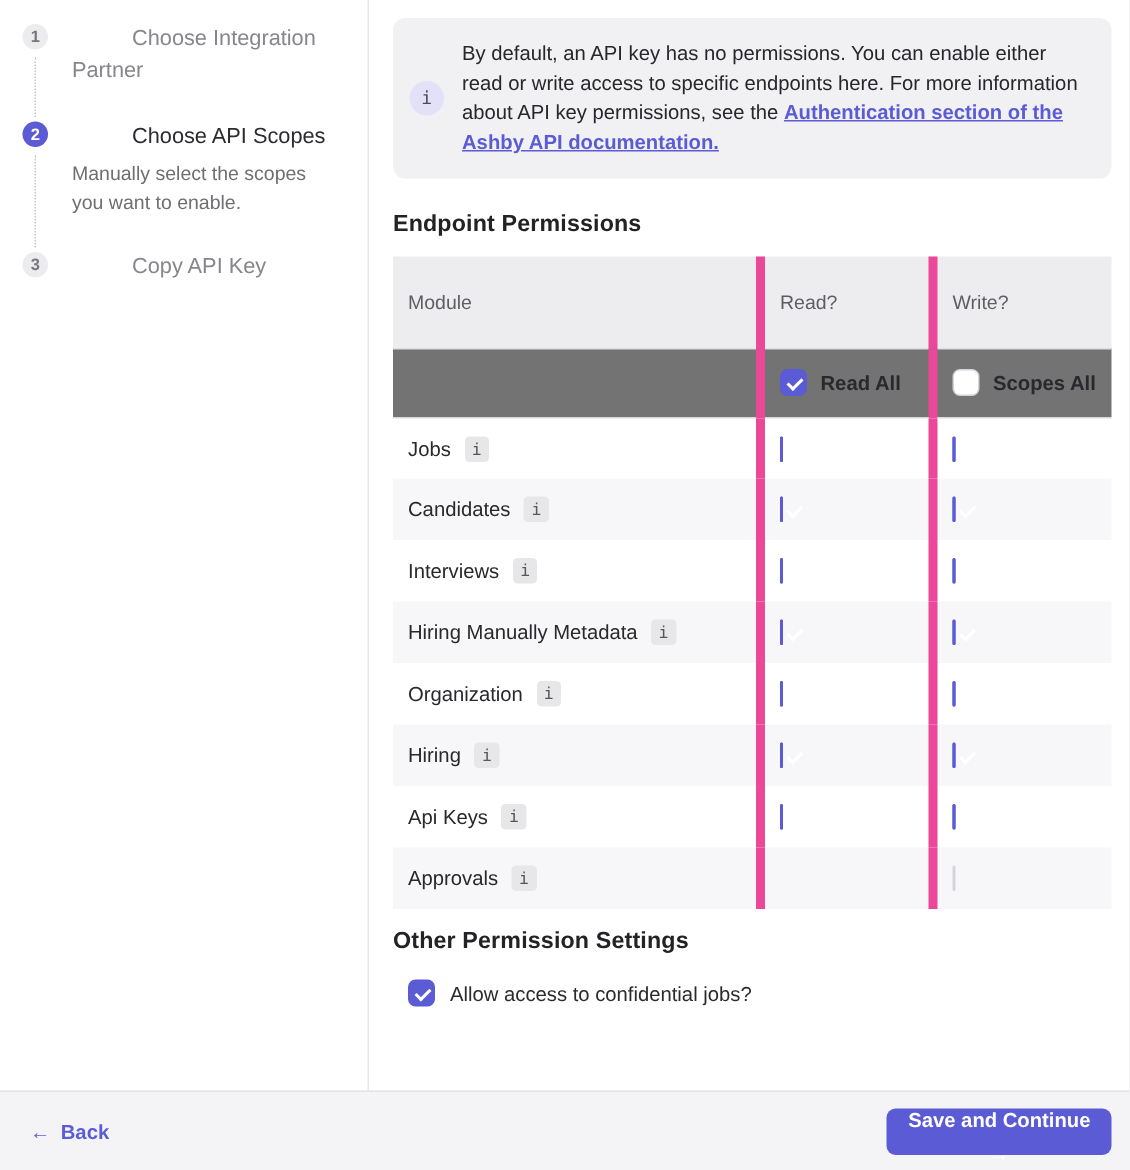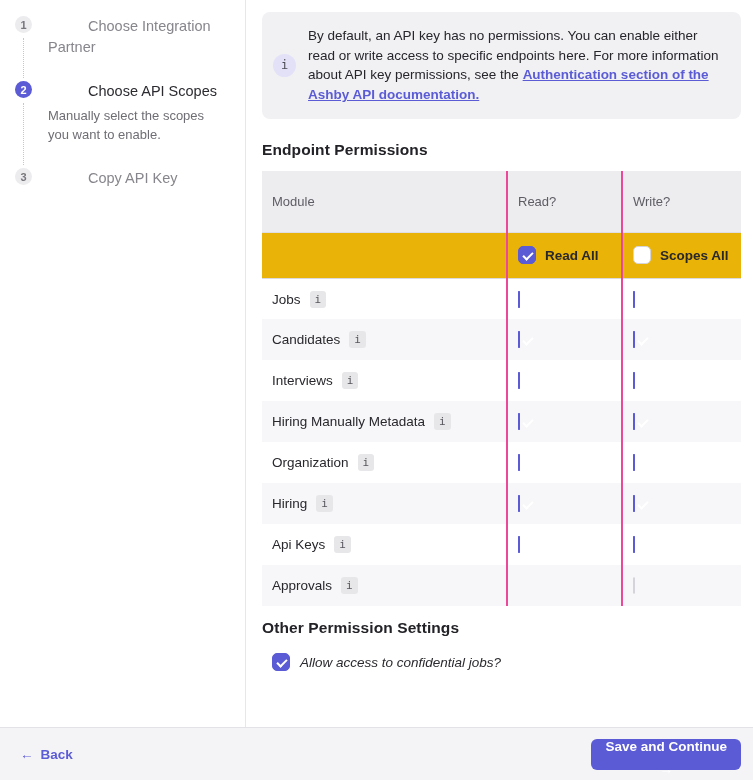--- a/index.html
+++ b/index.html
@@ -33,36 +33,36 @@
   .callout-icon { width:23px; height:23px; flex:none; border-radius:50%; background:#e2e1f8; color:#4c4c55; font-family:"DejaVu Sans Mono",monospace; font-size:12px; display:flex; align-items:center; justify-content:center; }
   .callout-text { font-size:13.5px; color:#26262b; line-height:1.46; }
   .callout-text a { color:var(--accent); font-weight:700; text-decoration:underline; }
 
   .section-h { font-size:15.5px; font-weight:700; color:#222227; margin:22px 0 12px; letter-spacing:.1px; }
 
   
   table.perm { width:100%; border-collapse:collapse; table-layout:fixed; }
   .perm col.c-mod { width:245px; } .perm col.c-read { width:115px; }
   .perm th { background:#ededf0; font-weight:400; font-size:13px; color:#5d5d64; text-align:left; padding:23px 10px; border-bottom:1px solid #dfdfe3; }
-  .perm th + th, .perm td + td { border-left:2px solid #ec4899; }
-  .perm tr.all-row td { background:#eab308; height:46px; border-bottom:1px solid #dadade; }
+  .perm th + th, .perm td + td { border-left:6px solid #ec4899; }
+  .perm tr.all-row td { background:#737373; height:46px; border-bottom:1px solid #dadade; }
   .perm tbody tr.mod-row:nth-child(odd) td { background:#f7f7f9; }
   .perm td { height:41px; padding:0 10px; font-size:13.5px; color:#28282d; vertical-align:middle; }
   .cell-flex { display:flex; align-items:center; }
   .all-cell { padding-left:11px; font-size:13px; font-weight:600; color:#2f2f34; }
   .all-cell .cb { margin-right:9px; }
   .i-badge { display:inline-block; background:#e7e7e9; color:#56565c; border-radius:3px; font-family:"DejaVu Sans Mono",monospace; font-size:11px; line-height:1; padding:3px 5px; margin-left:9px; vertical-align:1px; }
 
   
   .cb { width:18px; height:18px; flex:none; border-radius:5px; background:#fff; border:1px solid #d4d4da; position:relative; cursor:pointer; }
   .cb.checked { background:var(--accent); border-color:var(--accent); }
   .cb.checked::after { content:""; position:absolute; left:3.5px; top:4.5px; width:8px; height:4px; border-left:2px solid #fff; border-bottom:2px solid #fff; transform:rotate(-45deg); }
   .cb.none { visibility:hidden; }
 
-  .conf-row { display:flex; align-items:center; gap:10px; margin:16px 0 0 10px; font-size:13.5px; color:#2a2a2f;font-style:italic; }
+  .conf-row { display:flex; align-items:center; gap:10px; margin:16px 0 0 10px; font-size:13.5px; color:#2a2a2f; }
 
   
   .ftr { height:53px; flex:none; background:#f4f4f7; border-top:1px solid #e3e3e7; display:flex; align-items:center; justify-content:space-between; padding:0 12px 0 20px; }
   .back-link { display:flex; align-items:center; gap:7px; color:var(--accent); font-size:13.5px; font-weight:700; background:none; border:none; cursor:pointer; }
   .save-btn { display:flex; align-items:center; gap:8px; background:var(--accent); color:#fff; font-size:13.5px; font-weight:700; border:none; border-radius:6px; height:31px; padding:0 14px; cursor:pointer; font-family:inherit;flex-direction:column; }
 </style>
 </head>
 <body>
 
 <div class="modal">

